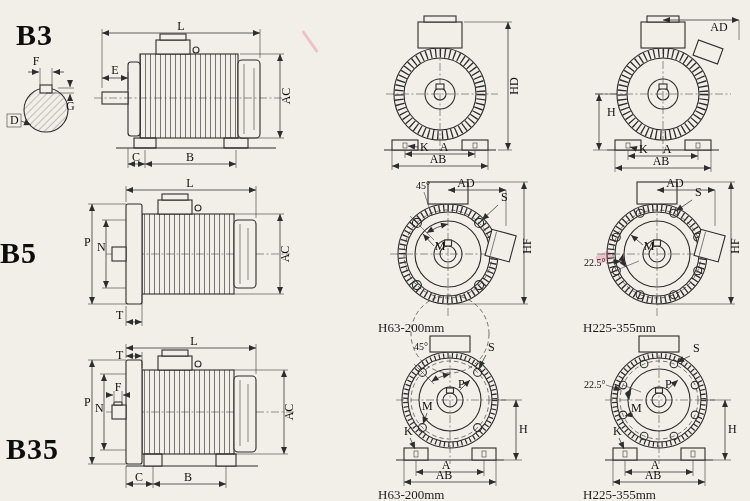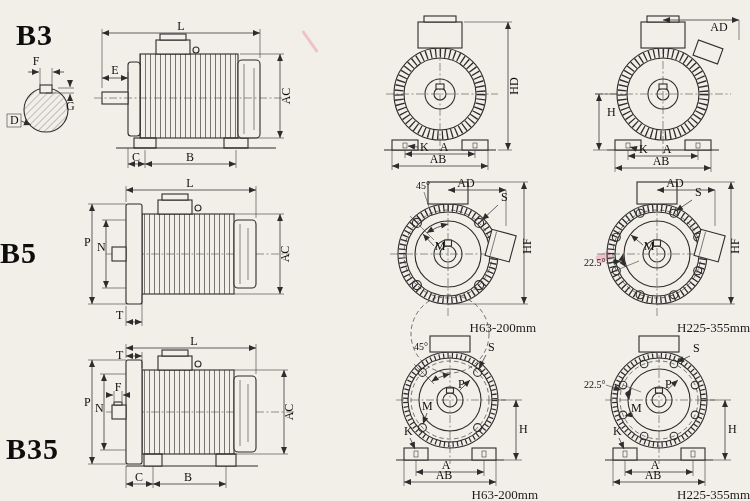--- a/index.html
+++ b/index.html
@@ -1,20 +1,20 @@
 <!DOCTYPE html>
 <html><head>
 <meta charset="utf-8">
 <style>
   html,body { margin:0; padding:0; }
   #canvas { position:relative; width:750px; height:501px; background:#f2efe9; overflow:hidden;
             font-family:"Liberation Serif", serif; }
   .panel { position:absolute; }
   .rowlabel { position:absolute; font:bold 30px "Liberation Serif", serif; color:#0d0d0d; letter-spacing:1px; }
-  .caption { position:absolute; font:13px "Liberation Serif", serif; color:#1b1b1b; text-align:right; }
+  .caption { position:absolute; font:13px "Liberation Serif", serif; color:#1b1b1b; text-align:left; }
   svg { display:block; overflow:visible; }
   .ln   { stroke:#2d2d2d; stroke-width:1.1; fill:none; }
   .thin { stroke:#3a3a3a; stroke-width:0.6; fill:none; }
   .dim  { stroke:#3a3a3a; stroke-width:0.8; fill:none; }
   .cl   { stroke:#4a4a4a; stroke-width:0.6; fill:none; stroke-dasharray:8 2.5 2 2.5; }
   .bc   { stroke:#3a3a3a; stroke-width:0.7; fill:none; stroke-dasharray:4.5 3; }
   text.lbl { font:12px "Liberation Serif", serif; fill:#0e0e0e; }
   text.sm  { font:10px "Liberation Serif", serif; fill:#0e0e0e; }
   .scanmark { position:absolute; background:rgba(231,120,150,.38); border-radius:3px; }
 </style>

